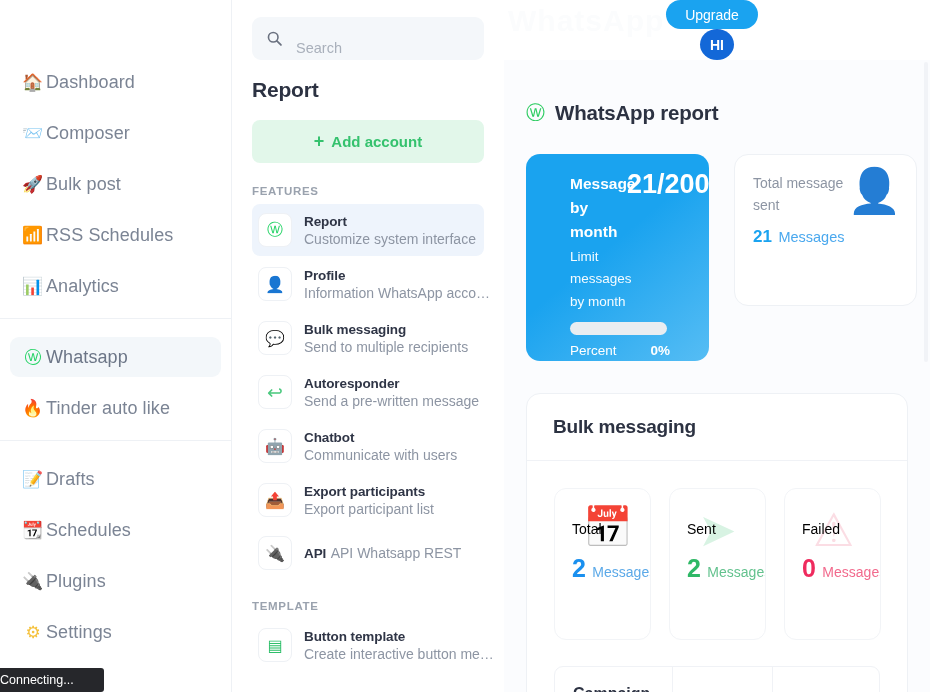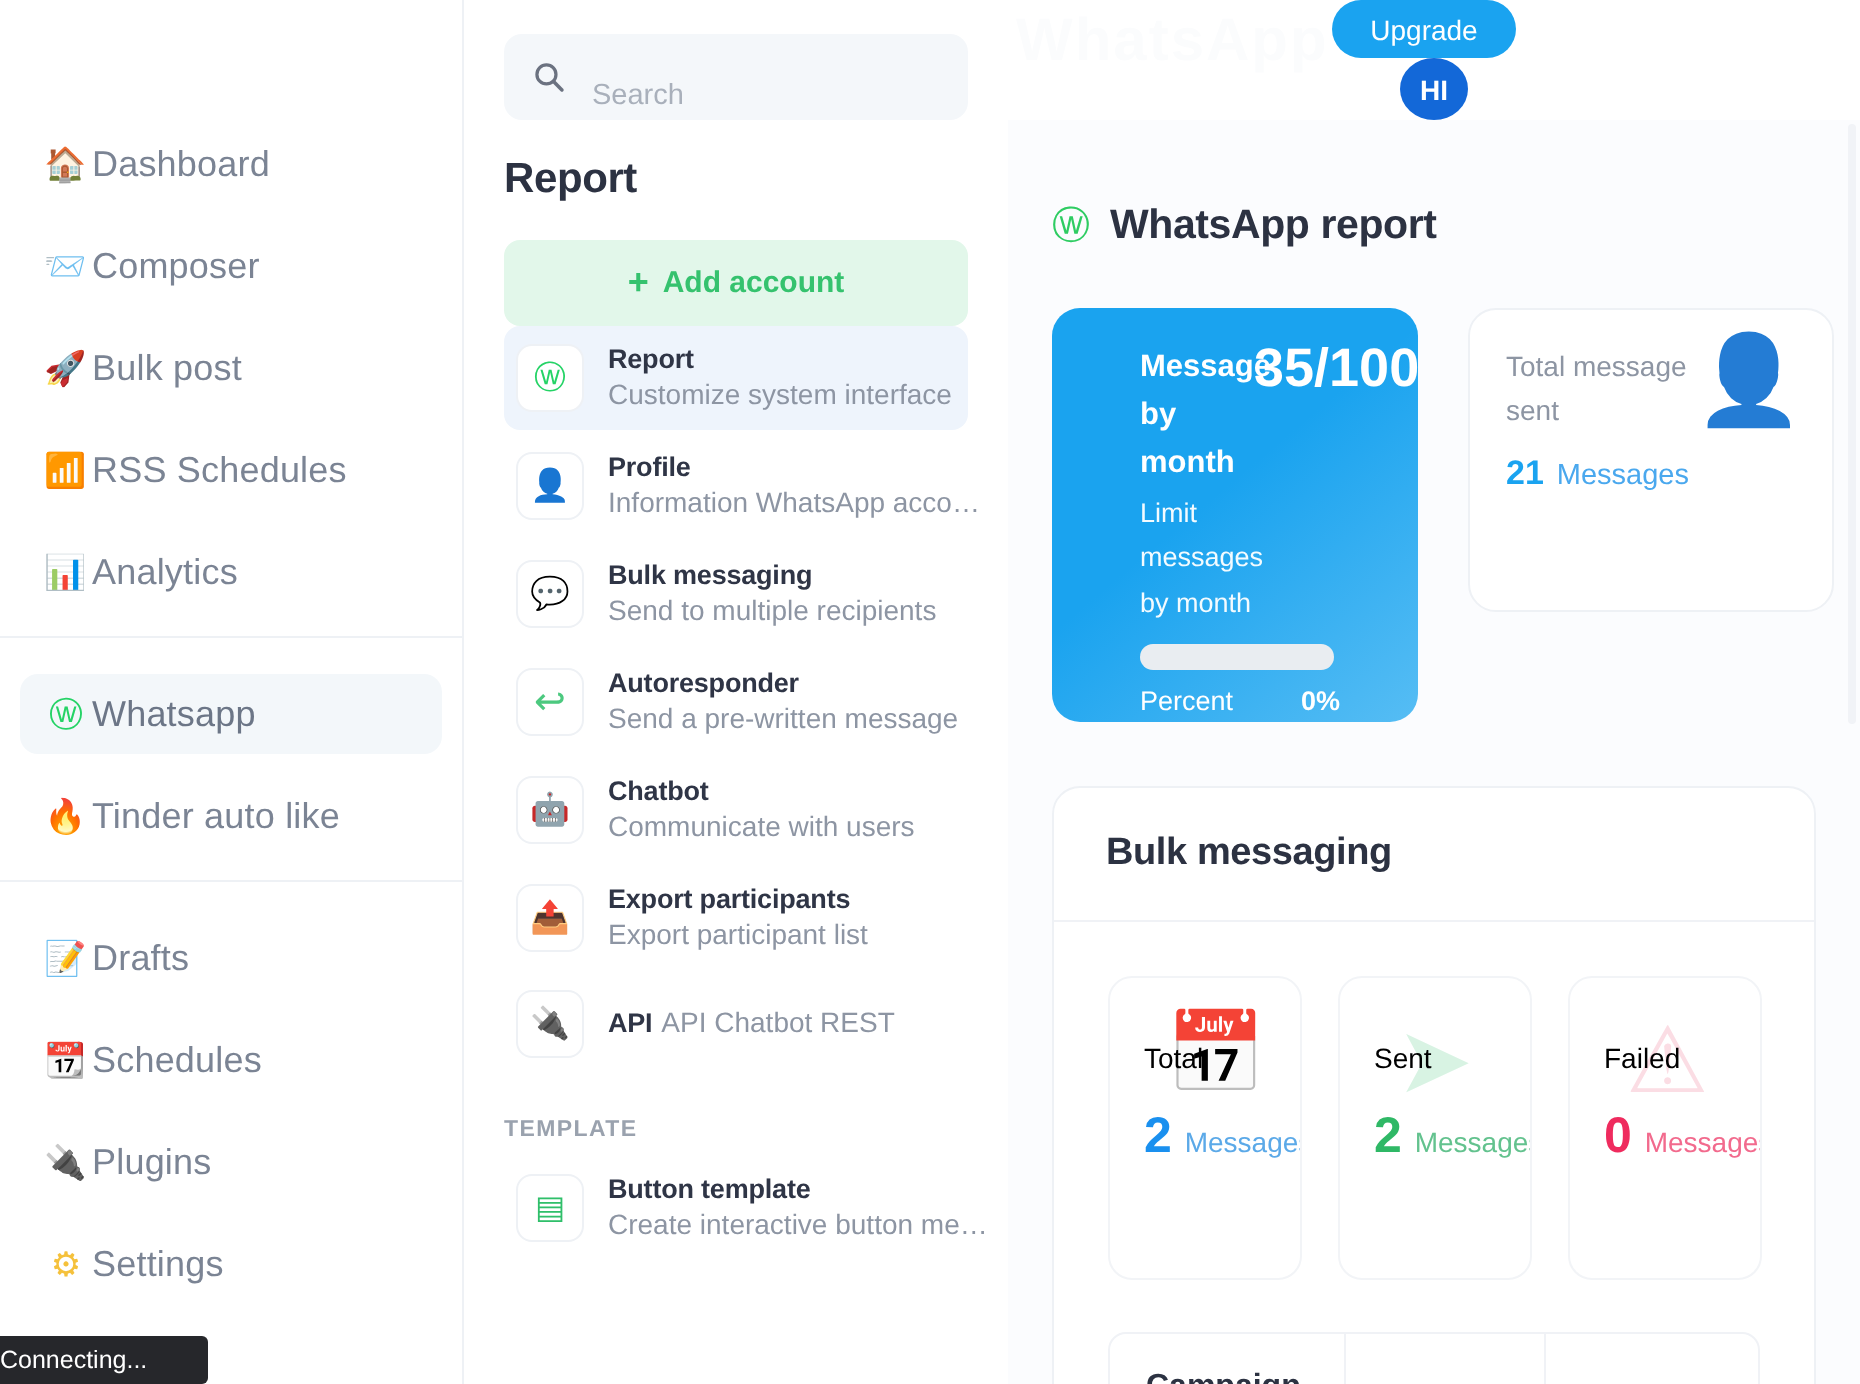--- a/index.html
+++ b/index.html
@@ -370,20 +370,21 @@
       <input class="search-input" type="text" placeholder="Search" style="">
     </div>
 
     <div class="mid-title">Report</div>
 
     <button class="add-account">
       <span class="plus">+</span>
       <span>Add account</span>
     </button>
 
+    <div class="sec-label">FEATURES</div>
 
     <div class="feat active">
       <span class="feat-ico" style="color:#25d366">ⓦ</span>
       <span class="feat-txt">
         <span class="feat-name">Report</span>
         <span class="feat-desc">Customize system interface</span>
       </span>
     </div>
 
     <div class="feat">
@@ -423,21 +424,21 @@
       <span class="feat-txt">
         <span class="feat-name">Export participants</span>
         <span class="feat-desc">Export participant list</span>
       </span>
     </div>
 
     <div class="feat">
       <span class="feat-ico" style="color:#2fbf6a">🔌</span>
       <span class="feat-txt">
         <span class="feat-name">API</span>
-        <span class="feat-desc">API Chatbot REST</span>
+        <span class="feat-desc">API Whatsapp REST</span>
       </span>
     </div>
 
     <div class="sec-label">TEMPLATE</div>
 
     <div class="feat">
       <span class="feat-ico" style="color:#2fbf6a">▤</span>
       <span class="feat-txt">
         <span class="feat-name">Button template</span>
         <span class="feat-desc">Create interactive button me…</span>
@@ -459,21 +460,21 @@
       <div class="page-head">
         <span class="wa">ⓦ</span>
         <h1>WhatsApp report</h1>
       </div>
 
       <div class="cards-row">
 
         <div class="blue-card">
           <div class="bc-head">
             <div class="bc-title">Message by month</div>
-            <div class="bc-big">35/100</div>
+            <div class="bc-big">21/200</div>
           </div>
           <div class="bc-sub">Limit messages by month</div>
           <div class="bc-bar"></div>
           <div class="bc-foot">
             <span class="pl">Percent</span>
             <span class="pv">0%</span>
           </div>
         </div>
 
         <div class="white-card">

